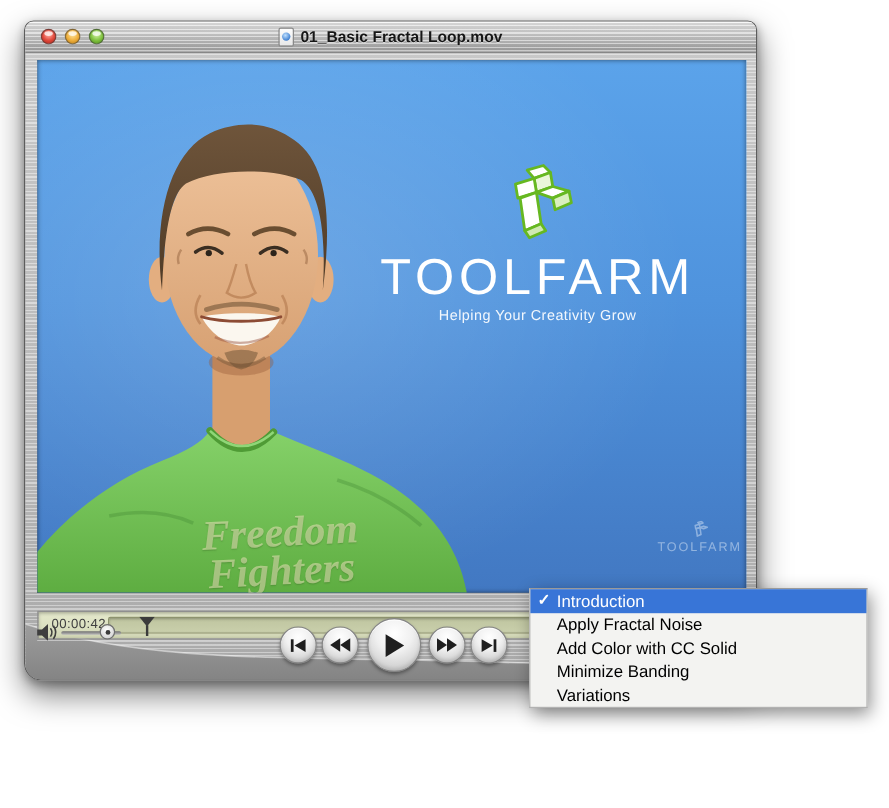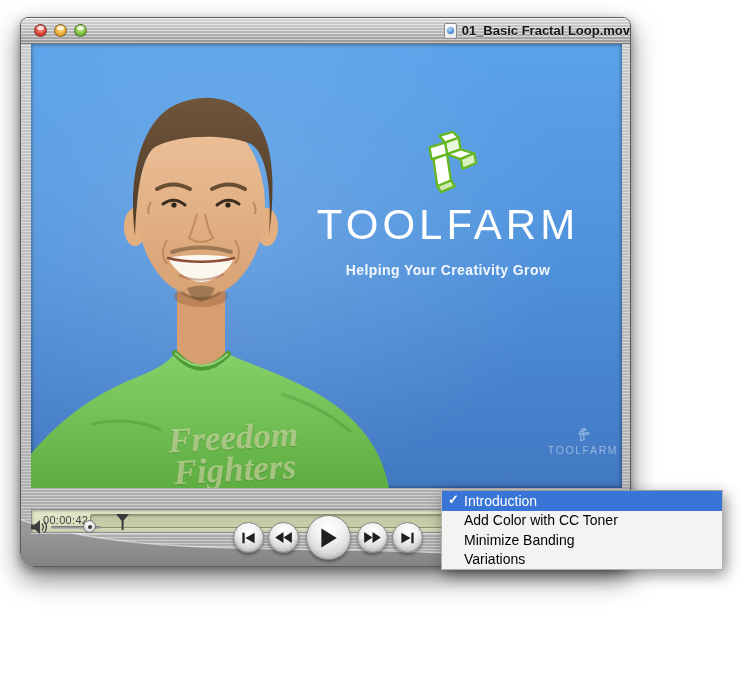--- a/index.html
+++ b/index.html
@@ -33,42 +33,42 @@
   }
   .traffic{position:absolute;left:13px;top:6px;display:flex;gap:7px;}
   .light{width:13px;height:13px;border-radius:50%;border:1px solid rgba(60,60,60,.55);box-sizing:border-box;position:relative;}
   .light::after{content:"";position:absolute;left:2px;top:1px;width:7px;height:4px;border-radius:50%;background:rgba(255,255,255,.75);filter:blur(.4px);}
   .light.red{background:radial-gradient(circle at 50% 35%, #ffb0a6 0%, #e0473a 55%, #a7281c 100%);}
   .light.yellow{background:radial-gradient(circle at 50% 35%, #ffe5a0 0%, #eeae3b 55%, #b57a12 100%);}
   .light.green{background:radial-gradient(circle at 50% 35%, #d6f3a6 0%, #7fc23e 55%, #4e8a1b 100%);}
 
   .title-wrap{
     position:absolute;left:0;right:0;top:0;height:25px;
-    display:flex;align-items:center;justify-content:flex-end;gap:5px;
+    display:flex;align-items:center;justify-content:center;gap:5px;
   }
   .title-text{font-size:13px;font-weight:600;color:#161616;text-shadow:0 1px 0 rgba(255,255,255,.55);}
   .qt-doc{width:13px;height:16px;background:linear-gradient(180deg,#fdfdfd,#e7e7e7);border:1px solid #8a8a8a;border-radius:2px;position:relative;box-sizing:border-box;}
   .qt-doc::after{content:"";position:absolute;left:2px;top:3px;width:7px;height:7px;border-radius:50%;background:radial-gradient(circle at 40% 35%, #bfe0ff, #3f7fd0 70%, #1c4e96);}
 
   
   .video{
-    position:absolute;left:10px;top:26px;width:591px;height:444px;
+    position:absolute;left:10px;top:32px;width:591px;height:444px;
     background:linear-gradient(180deg,#5ba3ea 0%, #4f93dd 45%, #4278c2 100%);
     box-shadow:inset 0 0 4px rgba(0,0,0,.55);
     overflow:hidden;
   }
   .man-svg{position:absolute;left:0;top:0;}
 
   .logo-block{
     position:absolute;left:247px;top:86px;width:340px;
     display:flex;flex-direction:column;align-items:center;
     color:#ffffff;text-align:center;
   }
   .logo-title{font-size:42px;letter-spacing:4px;font-weight:400;line-height:1;margin-top:8px;}
-  .logo-tagline{font-size:14px;letter-spacing:.4px;margin-top:16px;font-weight:700;color:#f2f7fd;}
+  .logo-tagline{font-size:12px;letter-spacing:.4px;margin-top:4px;font-weight:400;color:#f2f7fd;}
 
   .shirt-print{
     position:absolute;left:88px;top:378px;width:230px;
     transform:rotate(-3deg);
     font-family:"Liberation Serif", serif;font-style:italic;font-weight:700;
     font-size:35px;line-height:.92;text-align:center;
     color:rgba(233,228,186,.55);
     text-shadow:0 1px 1px rgba(60,110,40,.35);
   }
 
@@ -307,21 +307,24 @@
     </svg>
   </div>
 </div>
 
 <div class="menu">
   <div class="menu-item selected">
     <span class="menu-check">✓</span>
     <span>Introduction</span>
   </div>
   <div class="menu-item">
-    <span>Add Color with CC Toner</span>
+    <span>Apply Fractal Noise</span>
+  </div>
+  <div class="menu-item">
+    <span>Add Color with CC Solid</span>
   </div>
   <div class="menu-item">
     <span>Minimize Banding</span>
   </div>
   <div class="menu-item">
     <span>Variations</span>
   </div>
 </div>
 
 </body></html>

